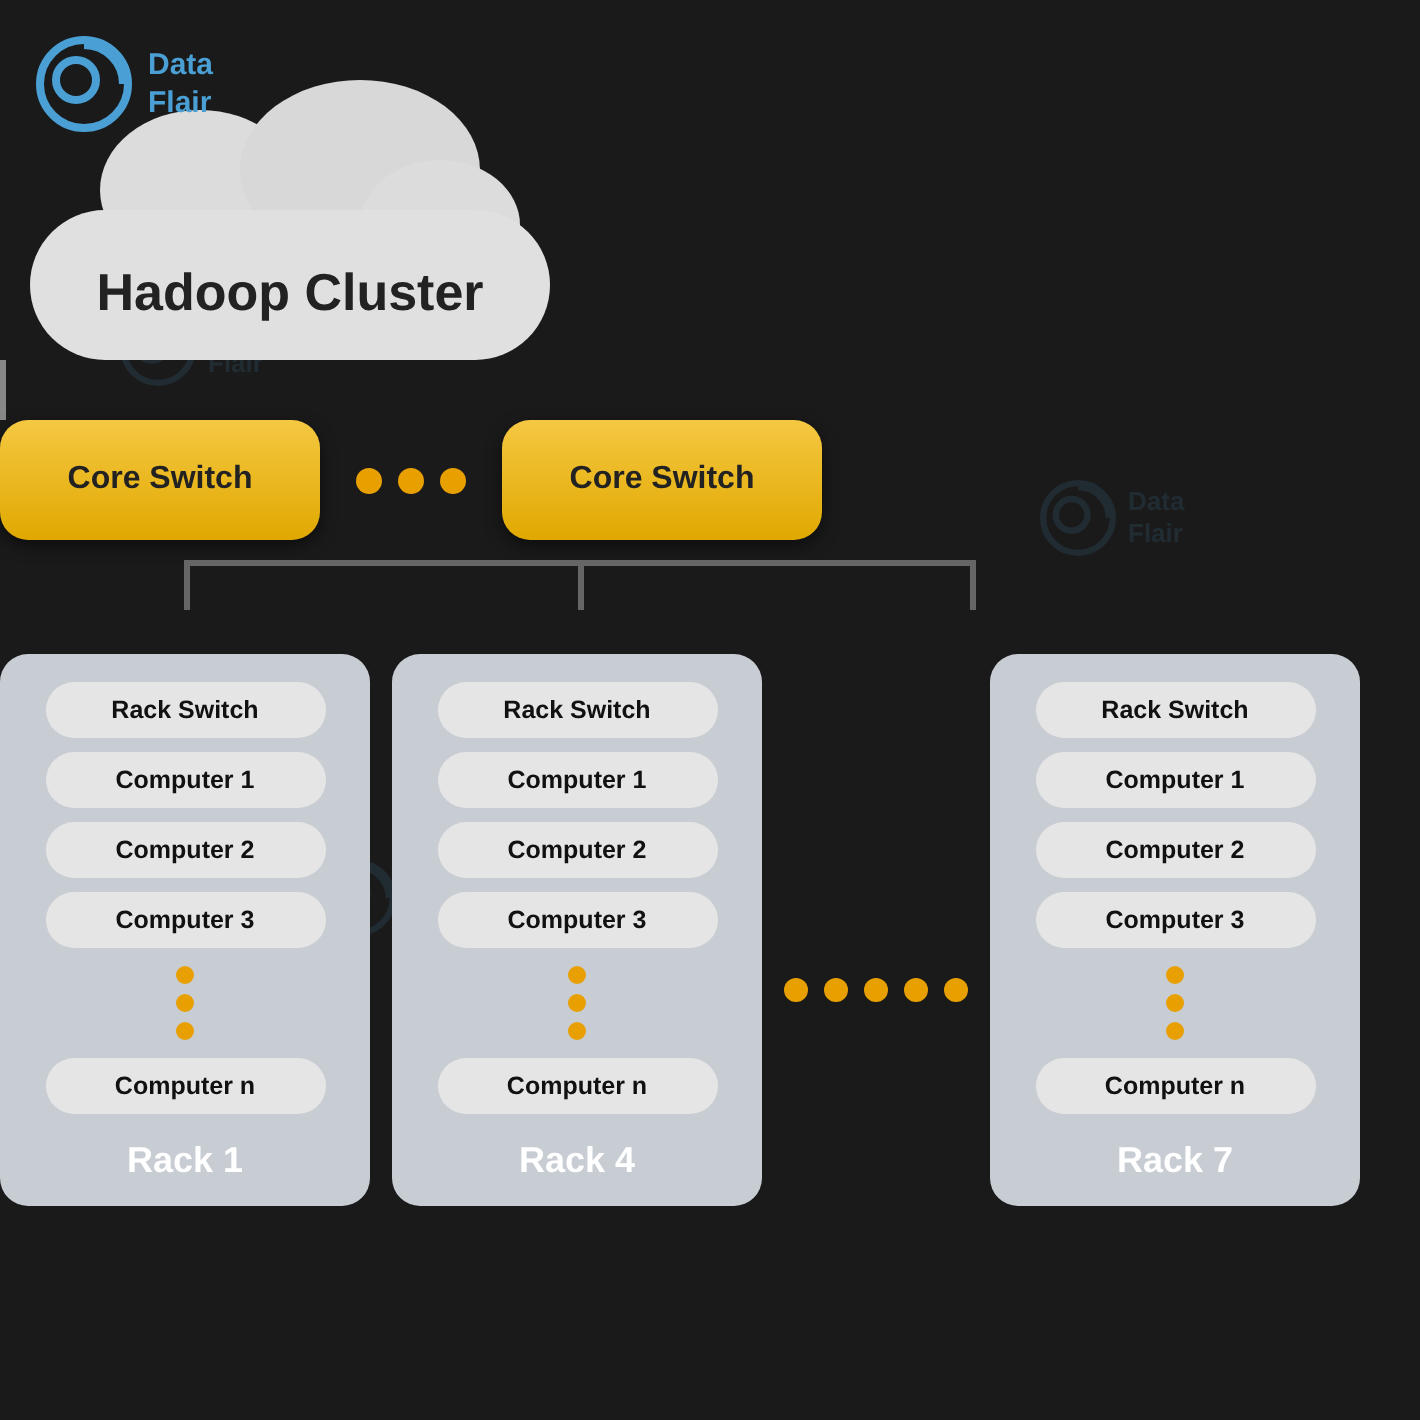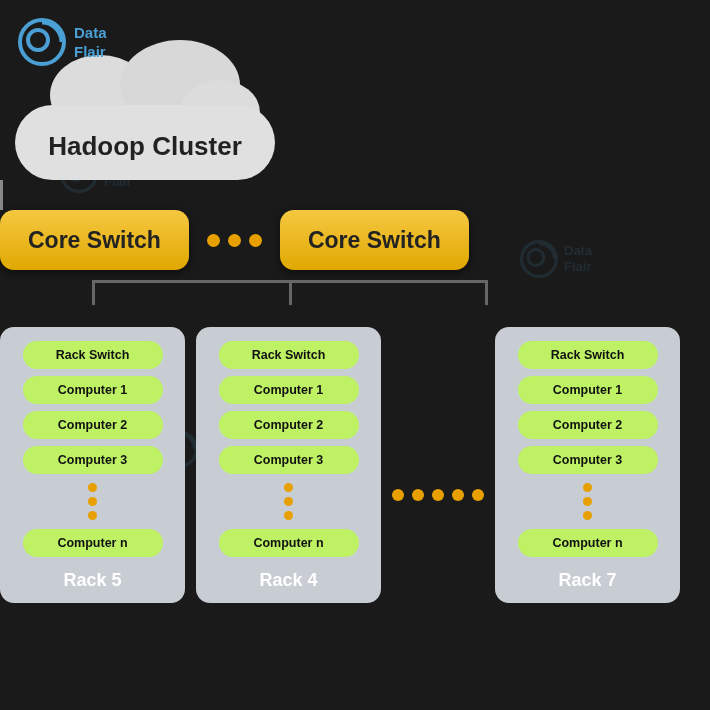--- a/index.html
+++ b/index.html
@@ -144,21 +144,21 @@
     .switches-row {
       display: flex;
       align-items: center;
       gap: 0;
       margin-top: 0;
     }
     .core-switch {
       background: linear-gradient(to bottom, #f5c842, #e0a800);
       border-radius: 14px;
       padding: 12px 28px;
-      font-size: 23px;
+      font-size: 16px;
       font-weight: bold;
       color: #222;
       text-align: center;
       min-width: 160px;
       min-height: 60px;
       display: flex;
       align-items: center;
       justify-content: center;
       box-shadow: 0 3px 8px rgba(0,0,0,0.5);
     }
@@ -191,21 +191,21 @@
       padding: 14px 14px 12px;
       width: 185px;
       display: flex;
       flex-direction: column;
       align-items: center;
       gap: 7px;
       position: relative;
     }
 
     .rack-item {
-      background: #bef264;
+      background: #e5e5e5;
       border-radius: 20px;
       padding: 7px 10px;
       font-size: 12.5px;
       font-weight: bold;
       color: #111;
       text-align: center;
       width: 140px;
     }
     .rack-item.switch-item {
       width: 140px;
@@ -344,21 +344,21 @@
       <div class="rack-item switch-item">Rack Switch</div>
       <div class="rack-item">Computer 1</div>
       <div class="rack-item">Computer 2</div>
       <div class="rack-item">Computer 3</div>
       <div class="rack-dots">
         <div class="rack-dot"></div>
         <div class="rack-dot"></div>
         <div class="rack-dot"></div>
       </div>
       <div class="rack-item">Computer n</div>
-      <div class="rack-label">Rack 5</div>
+      <div class="rack-label">Rack 1</div>
     </div>
 
     <div class="rack">
       <div class="rack-item switch-item">Rack Switch</div>
       <div class="rack-item">Computer 1</div>
       <div class="rack-item">Computer 2</div>
       <div class="rack-item">Computer 3</div>
       <div class="rack-dots">
         <div class="rack-dot"></div>
         <div class="rack-dot"></div>

